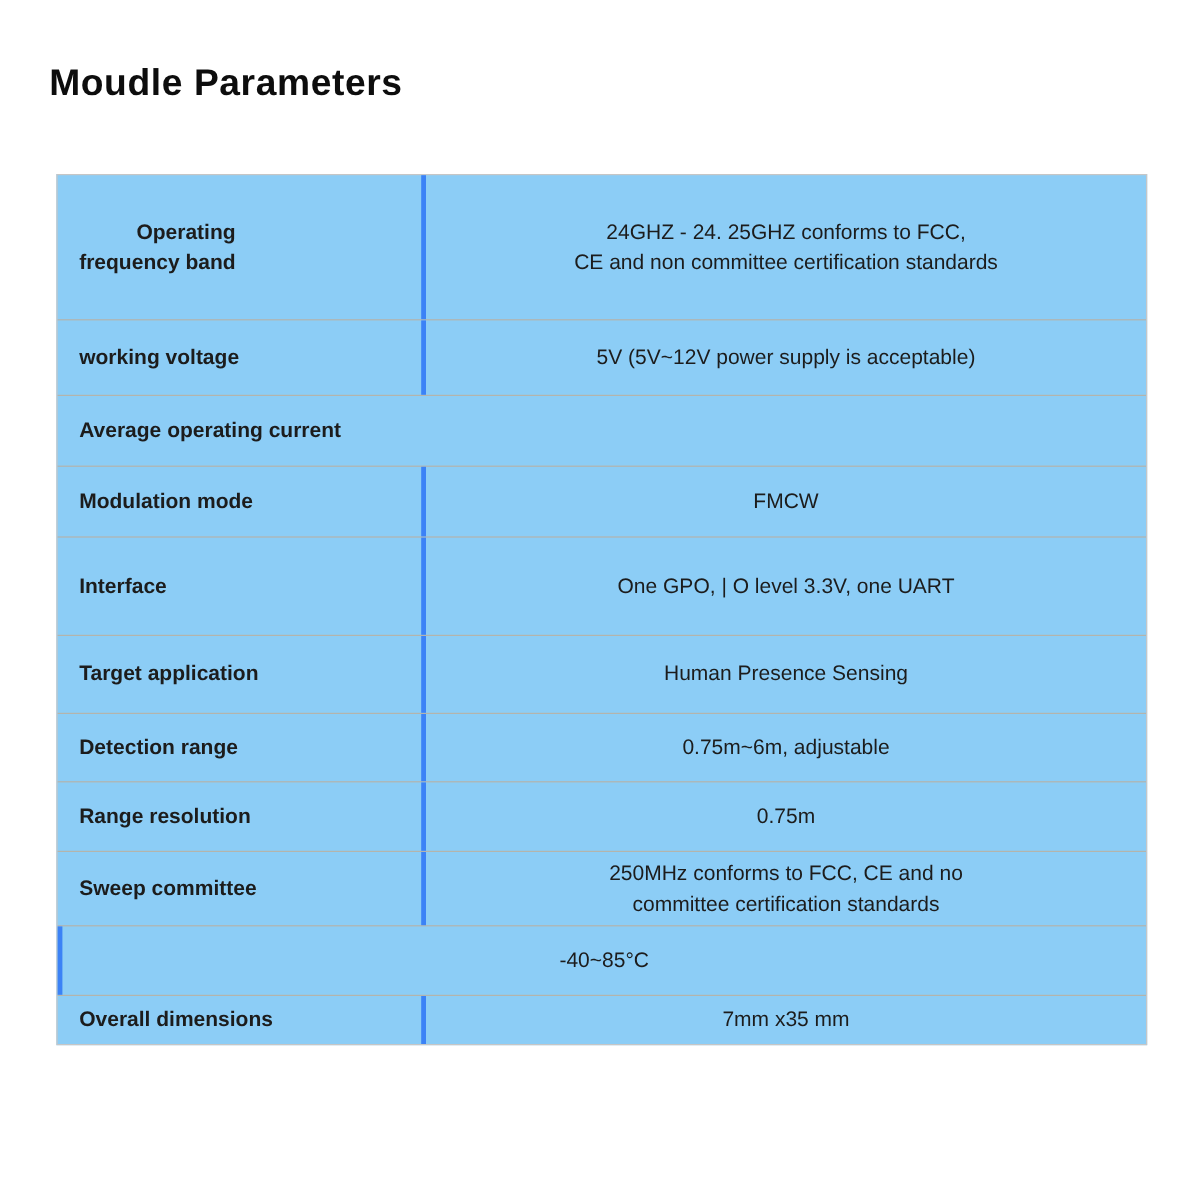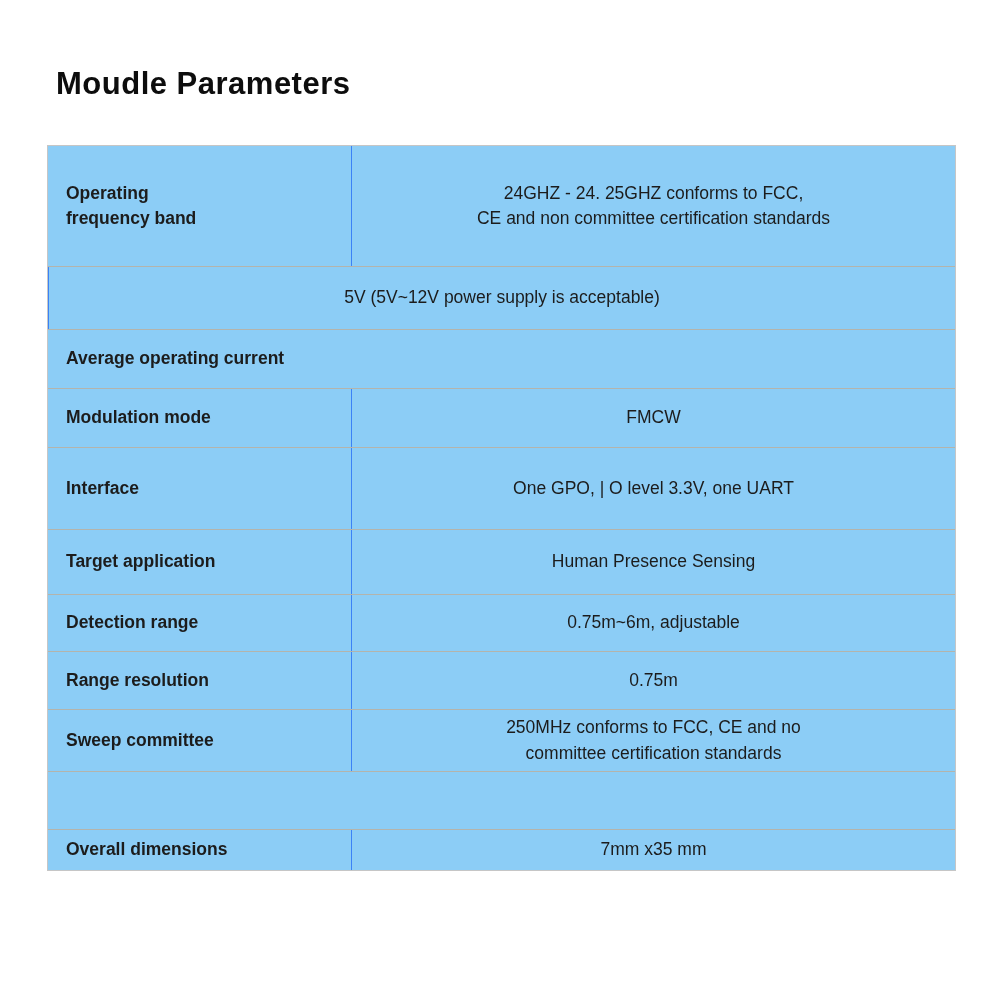--- a/index.html
+++ b/index.html
@@ -15,21 +15,21 @@
   .page {
     position: relative;
     width: 1000px;
     height: 1000px;
     background: #ffffff;
   }
   .title {
     position: absolute;
     left: 40px;
     top: 50px;
-    margin: 16px;
+    margin: 1px;
     font-size: 31px;
     font-weight: bold;
     letter-spacing: 0.5px;
     color: #0d0d0d;
   }
   .spec-table {
     position: absolute;
     left: 47px;
     top: 145px;
     width: 909px;
@@ -52,25 +52,25 @@
     font-size: 17.5px;
     line-height: 1.45;
   }
   .label-cell {
     width: 303px;
     flex: 0 0 303px;
     padding-left: 18px;
     padding-right: 10px;
     font-weight: bold;
     justify-content: flex-start;
-    text-align: left;
+    text-align: right;
   }
   .value-cell {
     flex: 1 1 auto;
-    border-left: 1px solid #3b82f6;
+    border-left: 4px solid #3b82f6;
     justify-content: center;
     text-align: center;
     padding: 0 14px;
   }
 </style>
 </head>
 <body>
 
 <div class="page">
 
@@ -79,20 +79,21 @@
   <div class="spec-table">
 
     <div class="row" style="height:120px">
       <div class="cell label-cell">Operating
 frequency band</div>
       <div class="cell value-cell">24GHZ - 24. 25GHZ conforms to FCC,
 CE and non committee certification standards</div>
     </div>
 
     <div class="row" style="height:63px">
+      <div class="cell label-cell">working voltage</div>
       <div class="cell value-cell">5V (5V~12V power supply is acceptable)</div>
     </div>
 
     <div class="row" style="height:59px">
       <div class="cell label-cell">Average operating current</div>
     </div>
 
     <div class="row" style="height:59px">
       <div class="cell label-cell">Modulation mode</div>
       <div class="cell value-cell">FMCW</div>
@@ -119,20 +120,21 @@
       <div class="cell value-cell">0.75m</div>
     </div>
 
     <div class="row" style="height:62px">
       <div class="cell label-cell">Sweep committee</div>
       <div class="cell value-cell">250MHz conforms to FCC, CE and no
 committee certification standards</div>
     </div>
 
     <div class="row" style="height:58px">
+      <div class="cell value-cell">-40~85°C</div>
     </div>
 
     <div class="row" style="height:41px">
       <div class="cell label-cell">Overall dimensions</div>
       <div class="cell value-cell">7mm x35 mm</div>
     </div>
 
   </div>
 </div>
 

